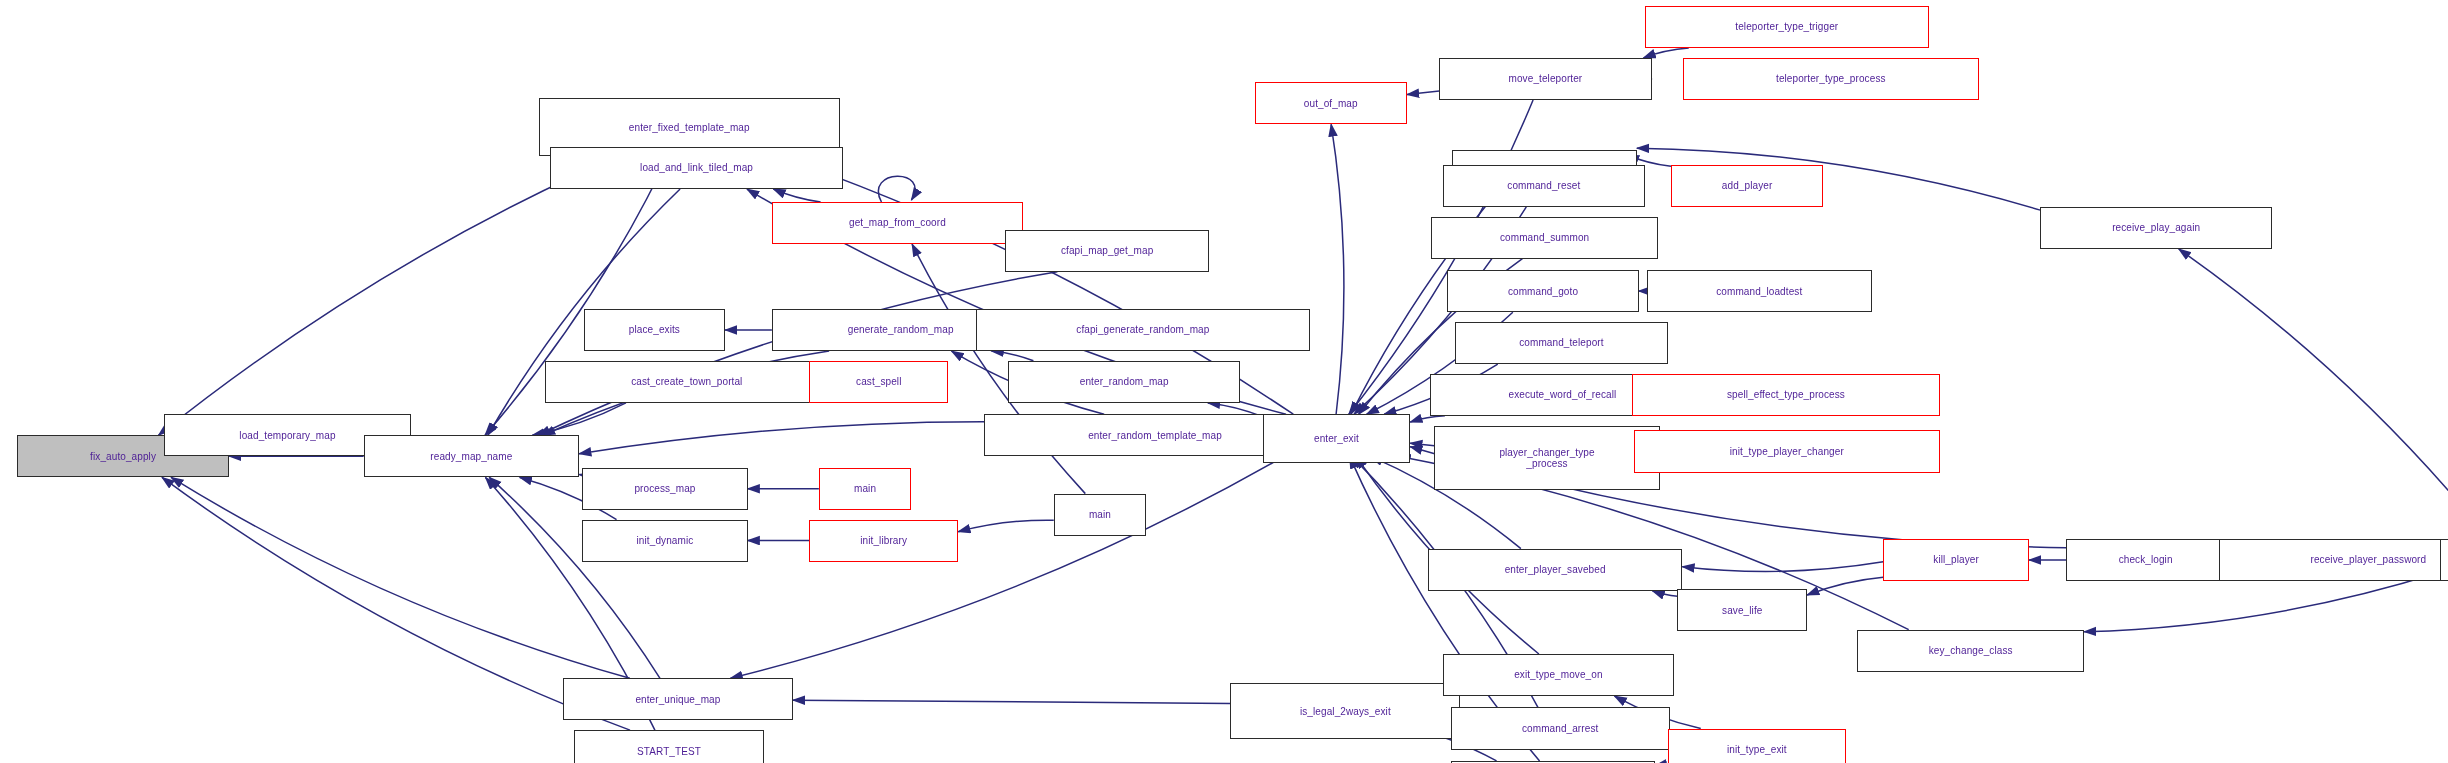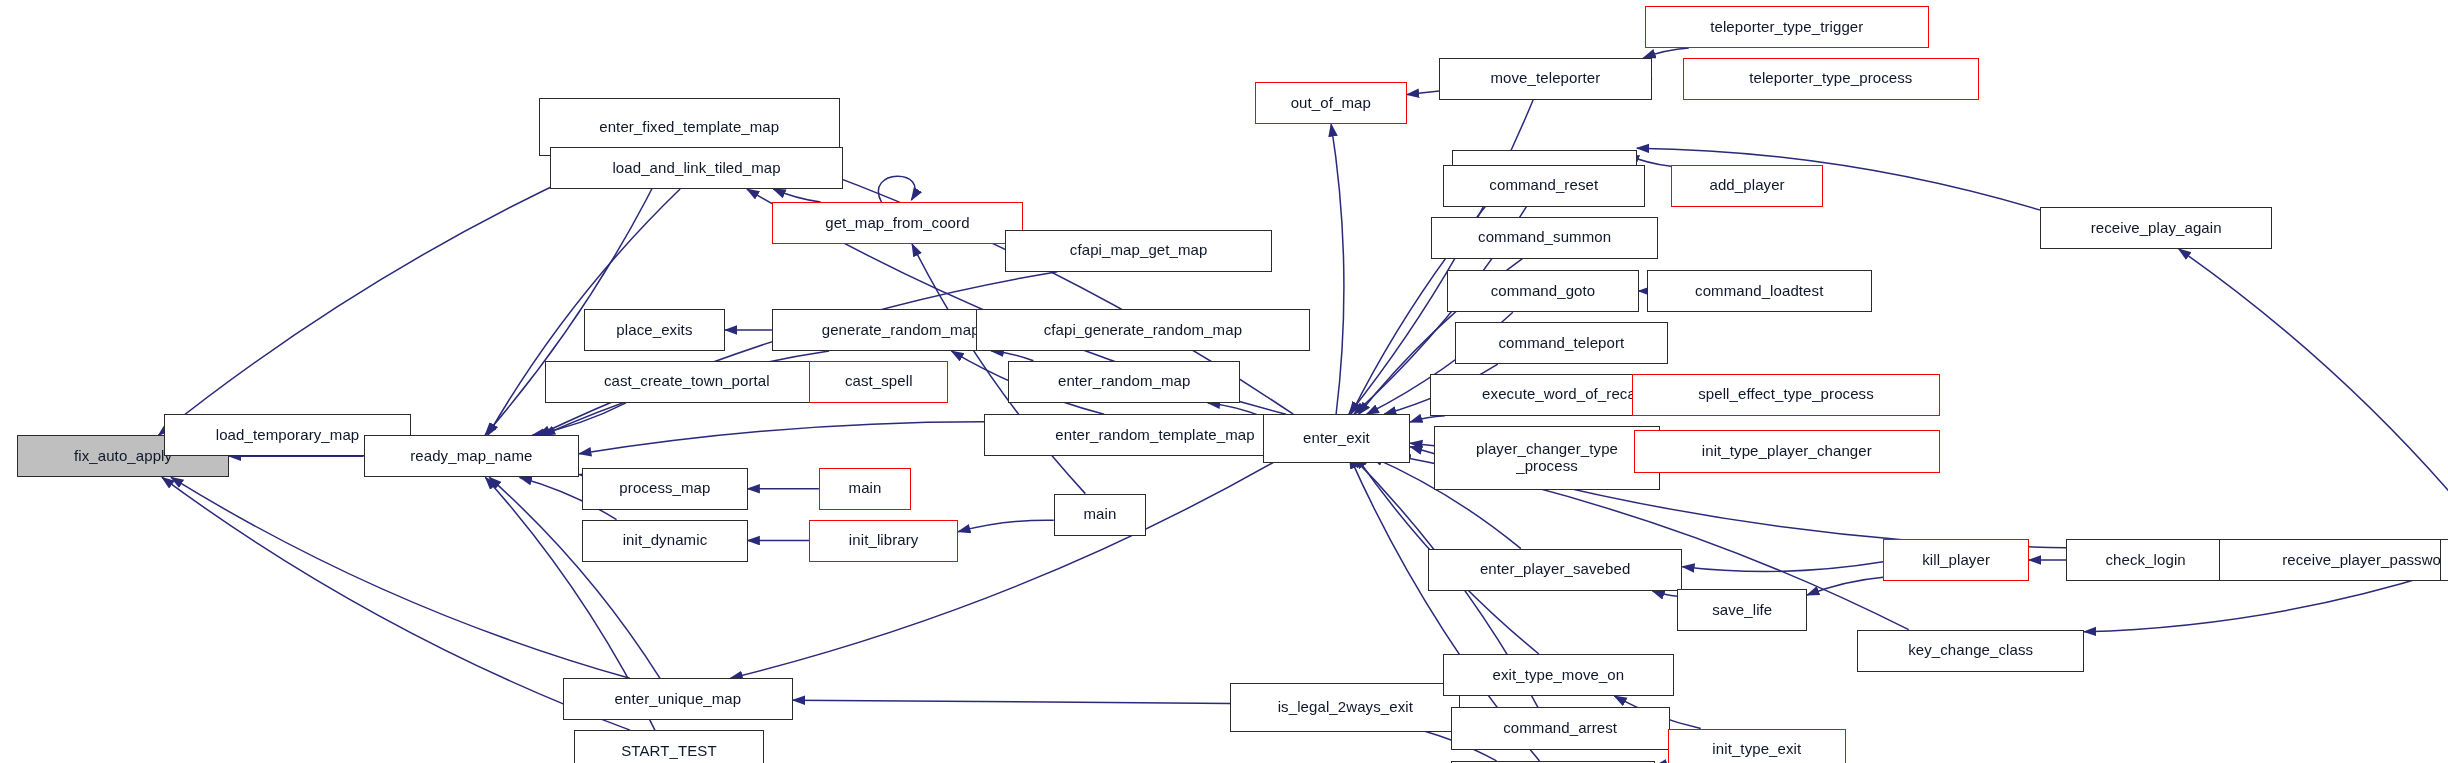--- a/index.html
+++ b/index.html
@@ -2,22 +2,22 @@
 <html><head>
 <meta charset="utf-8">
 <title>fix_auto_apply caller graph</title>
 <style>
   html,body{margin:0;padding:0;background:#ffffff;}
   #canvas{position:relative;width:2448px;height:763px;background:#ffffff;
           font-family:"Liberation Sans", sans-serif; overflow:hidden;}
   #edges{position:absolute;left:0;top:0;width:2448px;height:763px;}
   .node{position:absolute;box-sizing:border-box;display:flex;align-items:center;
         justify-content:center;text-align:center;background:#ffffff;
-        border:1.6px solid #2b2b2b;color:#0f172a;
-        font-size:15px;line-height:1.12;letter-spacing:.1px;
+        border:1.6px solid #2b2b2b;color:#4c1d95;
+        font-size:10px;line-height:1.12;letter-spacing:.1px;
         white-space:pre-line;padding:0 6px;}
   .node.red{border-color:#ff0000;}
   .node.focus{background:#bfbfbf;border-color:#2b2b2b;}
 </style>
 </head>
 <body>
 
 <div id="canvas">
   <svg id="edges" viewBox="0 0 2448 763" xmlns="http://www.w3.org/2000/svg">
     <defs>
@@ -96,36 +96,36 @@
         <path d="M1667.74,763.7228571428573 Q1661.26,764.7514285714287 1654.78,765.7800000000001" fill="none" stroke="#2a2a7a" stroke-width="1.5" marker-end="url(#ah)"></path>
       </g>
   </svg>
   <div id="node-layer">
       <div class="node focus" style="left: 16.96px; top: 435.3px; width: 212.22px; height: 42.12px;">fix_auto_apply</div>
       <div class="node" style="left: 164.38px; top: 414.24px; width: 246.24px; height: 42.12px;">load_temporary_map</div>
       <div class="node" style="left: 363.64px; top: 435.3px; width: 215.46px; height: 42.12px;">ready_map_name</div>
       <div class="node" style="left: 538.6px; top: 98.34px; width: 301.32px; height: 58px;">enter_fixed_template_map</div>
       <div class="node" style="left: 549.94px; top: 146.94px; width: 293.22px; height: 42.12px;">load_and_link_tiled_map</div>
       <div class="node red" style="left: 771.88px; top: 202.02px; width: 251.1px; height: 42.12px;">get_map_from_coord</div>
-      <div class="node" style="left: 1005.16px; top: 229.56px; width: 267px; height: 42.12px;">cfapi_map_get_map</div>
+      <div class="node" style="left: 1005.16px; top: 229.56px; width: 204px; height: 42.12px;">cfapi_map_get_map</div>
       <div class="node" style="left: 583.96px; top: 308.94px; width: 140.94px; height: 42.12px;">place_exits</div>
       <div class="node" style="left: 771.88px; top: 308.94px; width: 257.58px; height: 42.12px;">generate_random_map</div>
       <div class="node" style="left: 976px; top: 308.94px; width: 333.72px; height: 42.12px;">cfapi_generate_random_map</div>
       <div class="node" style="left: 545.08px; top: 360.78px; width: 283.5px; height: 42.12px;">cast_create_town_portal</div>
       <div class="node red" style="left: 809.14px; top: 360.78px; width: 139.32px; height: 42.12px;">cast_spell</div>
       <div class="node" style="left: 1008.4px; top: 360.78px; width: 231.66px; height: 42.12px;">enter_random_map</div>
       <div class="node" style="left: 984.1px; top: 414.24px; width: 341.82px; height: 42.12px;">enter_random_template_map</div>
       <div class="node" style="left: 582.34px; top: 467.7px; width: 165.24px; height: 42.12px;">process_map</div>
       <div class="node red" style="left: 818.86px; top: 467.7px; width: 92.34px; height: 42.12px;">main</div>
       <div class="node" style="left: 1053.76px; top: 493.62px; width: 92.34px; height: 42.12px;">main</div>
       <div class="node" style="left: 582.34px; top: 519.54px; width: 165.24px; height: 42.12px;">init_dynamic</div>
       <div class="node red" style="left: 809.14px; top: 519.54px; width: 149.04px; height: 42.12px;">init_library</div>
       <div class="node" style="left: 562.9px; top: 678.3px; width: 230.04px; height: 42.12px;">enter_unique_map</div>
       <div class="node" style="left: 574.24px; top: 730.14px; width: 189.54px; height: 42.12px;">START_TEST</div>
-      <div class="node" style="left: 1230.34px; top: 683.16px; width: 230.04px; height: 49px;">is_legal_2ways_exit</div>
+      <div class="node" style="left: 1230.34px; top: 683.16px; width: 230.04px; height: 56px;">is_legal_2ways_exit</div>
       <div class="node" style="left: 1262.74px; top: 414.24px; width: 147.42px; height: 49px;">enter_exit</div>
       <div class="node red" style="left: 1254.64px; top: 82.14px; width: 152.28px; height: 42.12px;">out_of_map</div>
       <div class="node" style="left: 1439.32px; top: 57.84px; width: 212.22px; height: 42.12px;">move_teleporter</div>
       <div class="node red" style="left: 1645.06px; top: 6px; width: 283.5px; height: 42.12px;">teleporter_type_trigger</div>
       <div class="node red" style="left: 1638.58px; top: 57.84px; width: 296.46px; height: 42.12px; margin-left: 44px;">teleporter_type_process</div>
       <div class="node" style="left: 1452.28px; top: 112.92px; width: 184.68px; height: 42.12px; margin-top: 37px;">set_first_map</div>
       <div class="node" style="left: 1442.56px; top: 164.76px; width: 202.5px; height: 42.12px;">command_reset</div>
       <div class="node red" style="left: 1670.98px; top: 164.76px; width: 152.28px; height: 42.12px;">add_player</div>
       <div class="node" style="left: 1431.22px; top: 216.6px; width: 226.8px; height: 42.12px;">command_summon</div>
       <div class="node" style="left: 1447.42px; top: 270.06px; width: 191.16px; height: 42.12px;">command_goto</div>

